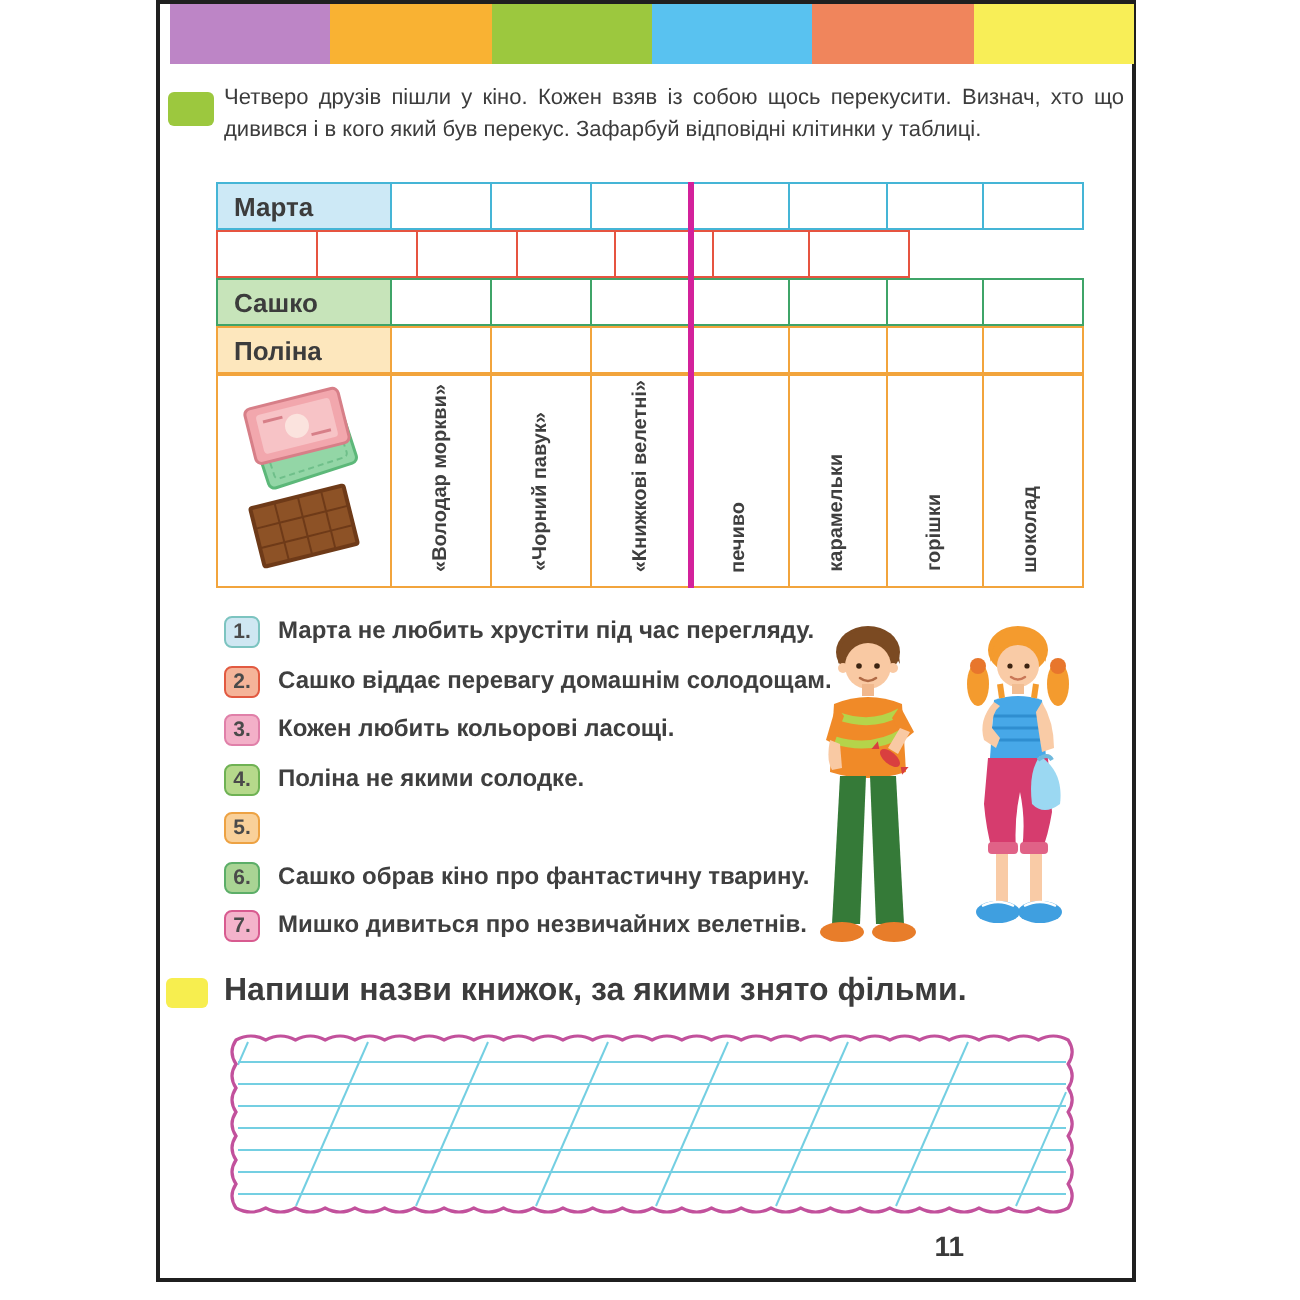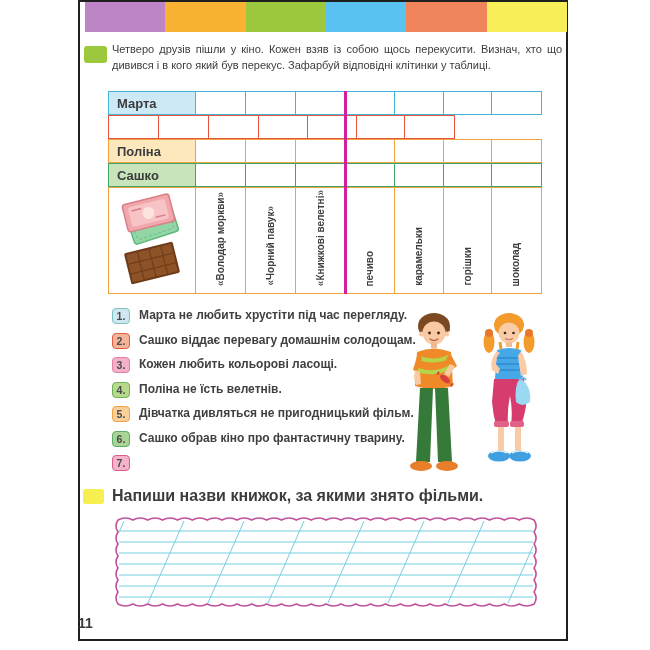--- a/index.html
+++ b/index.html
@@ -53,21 +53,21 @@
   .b1 { --bf:#f5b499; --bc:#e25a41; }
   .b2 { --bf:#f3b0c8; --bc:#e080a9; }
   .b3 { --bf:#b6d98b; --bc:#6fb254; }
   .b4 { --bf:#f9d099; --bc:#eda243; }
   .b5 { --bf:#a9d494; --bc:#5cae68; }
   .b6 { --bf:#f4b3cb; --bc:#d85b90; }
   .clue-text { margin-left:9px; font-size:12px; font-weight:700; color:#3f3f3f; line-height:1.35; }
 
   .kids { position:absolute; left:386px; top:306px; width:168px; height:178px; }
   .writing-wrap { position:absolute; left:112px; top:512px; width:428px; height:100px; }
-  .pagenum { position:absolute; left:78px; top:615px; width:404px; text-align:left;
+  .pagenum { position:absolute; left:78px; top:615px; width:404px; text-align:right;
              font-size:14px; font-weight:700; color:#3a3a3a; }
   .prompt { position:absolute; left:112px; top:487px; width:440px; font-size:16px; font-weight:700; color:#3c3c3c; }
 </style>
 </head>
 <body>
 
 <div id="page">
   <div class="frame"></div>
 
   <div class="tabs">
@@ -95,32 +95,32 @@
     </div>
     <div class="trow r1">
       <div class="cell mov"></div>
       <div class="cell mov"></div>
       <div class="cell mov"></div>
       <div class="cell snk"></div>
       <div class="cell snk"></div>
       <div class="cell snk"></div>
       <div class="cell snk"></div>
     </div>
+    <div class="trow r3">
+      <div class="cell name">Сашко</div>
+      <div class="cell mov"></div>
+      <div class="cell mov"></div>
+      <div class="cell mov"></div>
+      <div class="cell snk"></div>
+      <div class="cell snk"></div>
+      <div class="cell snk"></div>
+      <div class="cell snk"></div>
+    </div>
     <div class="trow r2">
       <div class="cell name">Поліна</div>
-      <div class="cell mov"></div>
-      <div class="cell mov"></div>
-      <div class="cell mov"></div>
-      <div class="cell snk"></div>
-      <div class="cell snk"></div>
-      <div class="cell snk"></div>
-      <div class="cell snk"></div>
-    </div>
-    <div class="trow r3">
-      <div class="cell name">Сашко</div>
       <div class="cell mov"></div>
       <div class="cell mov"></div>
       <div class="cell mov"></div>
       <div class="cell snk"></div>
       <div class="cell snk"></div>
       <div class="cell snk"></div>
       <div class="cell snk"></div>
     </div>
     <div class="trow hrow">
       <div class="cell name">
@@ -186,32 +186,32 @@
     <div class="clue">
       <span class="badge b1">2.</span>
       <span class="clue-text">Сашко віддає перевагу домашнім солодощам.</span>
     </div>
     <div class="clue">
       <span class="badge b2">3.</span>
       <span class="clue-text">Кожен любить кольорові ласощі.</span>
     </div>
     <div class="clue">
       <span class="badge b3">4.</span>
-      <span class="clue-text">Поліна не їсть велетнів.</span>
+      <span class="clue-text">Поліна не якими солодке.</span>
     </div>
     <div class="clue">
       <span class="badge b4">5.</span>
-      <span class="clue-text">Дівчатка дивляться не пригодницький фільм.</span>
     </div>
     <div class="clue">
       <span class="badge b5">6.</span>
       <span class="clue-text">Сашко обрав кіно про фантастичну тварину.</span>
     </div>
     <div class="clue">
       <span class="badge b6">7.</span>
+      <span class="clue-text">Мишко дивиться про незвичайних велетнів.</span>
     </div>
   </div>
 
   <svg class="kids" viewBox="0 0 168 178">
 
     <g>
       <ellipse cx="48" cy="20" rx="16" ry="13" fill="#7b4a22"></ellipse>
       <circle cx="48" cy="27" r="11.5" fill="#f9c9a3"></circle>
       <path d="M33,26 Q34,9 48,8 Q63,9 64,26 Q57,14 48,15 Q39,14 33,26 Z" fill="#7b4a22"></path>
       <circle cx="35.5" cy="28" r="2.5" fill="#f9c9a3"></circle>

